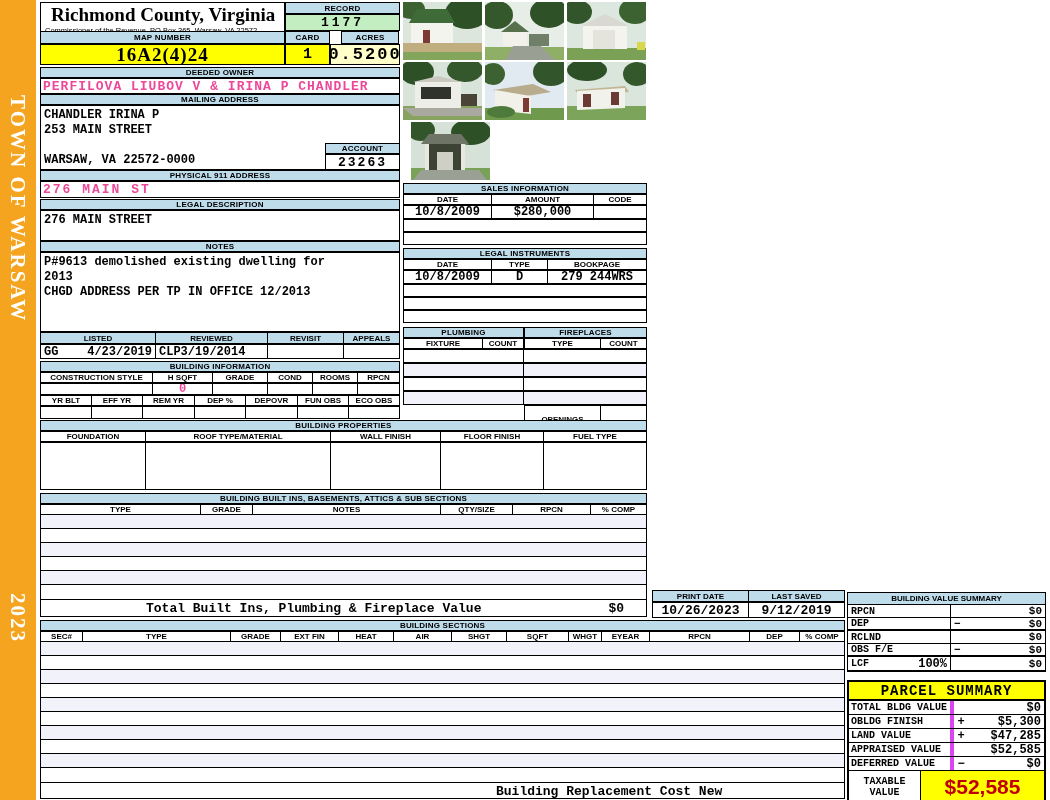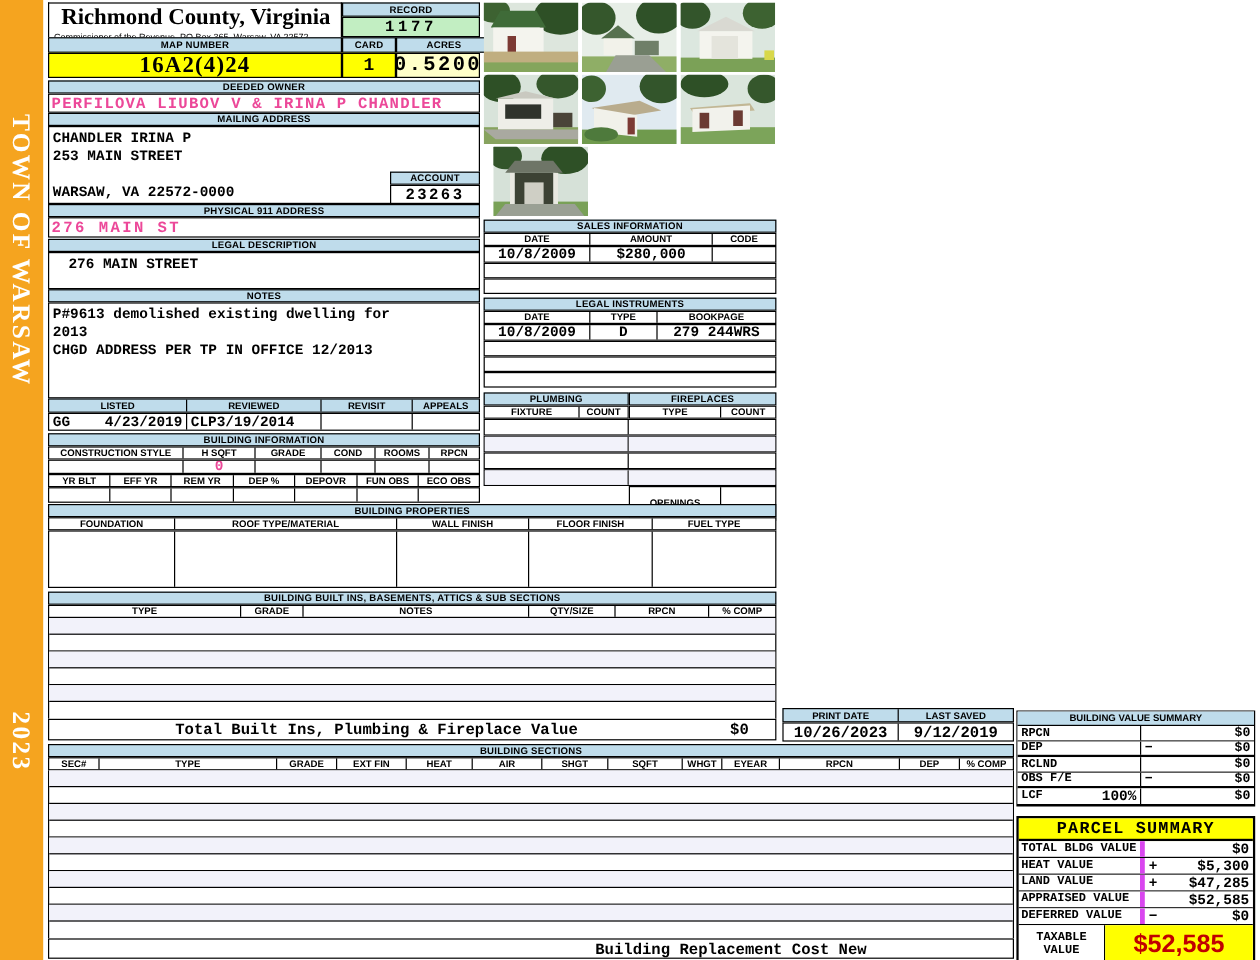--- a/index.html
+++ b/index.html
@@ -43,21 +43,21 @@
   </div>
 
   <div class="box" style="left:40px;top:2px;width:245px;height:29px;border-bottom:none">
     <div style="font:bold 19px 'Liberation Serif','DejaVu Serif',serif;padding:1px 0 0 10px">Richmond County, Virginia</div>
     <div style="font:7.5px 'Liberation Sans',sans-serif;padding-left:4px;border-bottom:1px solid #000">Commissioner of the Revenue, PO Box 365, Warsaw, VA 22572</div>
   </div>
   <div class="bar" style="left:285px;top:2px;width:115px;height:12px">RECORD</div>
   <div class="box mono" style="left:285px;top:14px;width:115px;height:17px;background:#C2EEC2;display:flex;align-items:center;justify-content:center;font-weight:bold;font-size:13px;letter-spacing:3px">1177</div>
   <div class="bar" style="left:40px;top:31px;width:245px;height:13px">MAP NUMBER</div>
   <div class="bar" style="left:285px;top:31px;width:45px;height:13px">CARD</div>
-  <div class="bar" style="left:330px;top:31px;width:80px;height:13px">ACRES</div>
+  <div class="bar" style="left:341px;top:31px;width:58px;height:13px">ACRES</div>
   <div class="box" style="left:40px;top:44px;width:245px;height:21px;background:#FFFF00;display:flex;align-items:center;justify-content:center;font:600 19px 'Liberation Serif','DejaVu Serif',serif;letter-spacing:1px">16A2(4)24</div>
   <div class="box mono" style="left:285px;top:44px;width:45px;height:21px;background:#FFFF00;display:flex;align-items:center;justify-content:center;font-weight:bold;font-size:15px">1</div>
   <div class="box mono" style="left:330px;top:44px;width:70px;height:21px;background:#FFFFC9;display:flex;align-items:center;justify-content:center;font-weight:bold;font-size:17px;letter-spacing:2px">0.5200</div>
 
   <div class="bar" style="left:40px;top:67px;width:360px;height:11px">DEEDED OWNER</div>
   <div class="box mono red" style="left:40px;top:78px;width:360px;height:16px;font-weight:bold;font-size:13px;letter-spacing:1px;display:flex;align-items:center;padding-left:2px">PERFILOVA LIUBOV V &amp; IRINA P CHANDLER</div>
 
   <div class="bar" style="left:40px;top:94px;width:360px;height:11px">MAILING ADDRESS</div>
   <div class="box mono" style="left:40px;top:105px;width:360px;height:65px;font-weight:bold;font-size:12px;padding:2px 0 0 3px;line-height:15px">
     <div>CHANDLER IRINA P</div>
@@ -65,21 +65,21 @@
     <div style="height:15px"></div>
     <div>WARSAW, VA 22572-0000</div>
   </div>
   <div class="bar" style="left:325px;top:143px;width:75px;height:11px">ACCOUNT</div>
   <div class="box mono" style="left:325px;top:154px;width:75px;height:16px;display:flex;align-items:center;justify-content:center;font-weight:bold;font-size:13px;letter-spacing:2px">23263</div>
 
   <div class="bar" style="left:40px;top:170px;width:360px;height:11px">PHYSICAL 911 ADDRESS</div>
   <div class="box mono red" style="left:40px;top:181px;width:360px;height:17px;font-weight:bold;font-size:13px;letter-spacing:2px;display:flex;align-items:center;padding-left:2px">276 MAIN ST</div>
 
   <div class="bar" style="left:40px;top:199px;width:360px;height:11px">LEGAL DESCRIPTION</div>
-  <div class="box mono" style="left:40px;top:210px;width:360px;height:31px;font-weight:bold;font-size:12px;padding:2px 0 0 16px">276 MAIN STREET</div>
+  <div class="box mono" style="left:40px;top:210px;width:360px;height:31px;font-weight:bold;font-size:12px;padding:2px 0 0 3px">276 MAIN STREET</div>
 
   <div class="bar" style="left:40px;top:241px;width:360px;height:11px">NOTES</div>
   <div class="box mono" style="left:40px;top:252px;width:360px;height:80px;font-weight:bold;font-size:12px;padding:2px 0 0 3px;line-height:15px">
     <div>P#9613 demolished existing dwelling for</div>
     <div>2013</div>
     <div>CHGD ADDRESS PER TP IN OFFICE 12/2013</div>
   </div>
 
   <div class="hrow" style="left:40px;top:332px;width:360px;height:12px">
     <div style="width:115px">LISTED</div>
@@ -414,21 +414,21 @@
   </div>
 
   <div class="abs" style="left:847px;top:680px;width:199px;border:2px solid #000">
     <div style="height:19px;background:#FFFF00;border-bottom:2px solid #000;font:bold 14px 'Liberation Mono','DejaVu Sans Mono',monospace;letter-spacing:1px;display:flex;align-items:center;justify-content:center">PARCEL SUMMARY</div>
     <div class="psrow">
       <div class="lbl">TOTAL BLDG VALUE</div>
       <div class="op"></div>
       <div class="val">$0</div>
     </div>
     <div class="psrow">
-      <div class="lbl">HEAT VALUE</div>
+      <div class="lbl">OBLDG FINISH</div>
       <div class="op">+</div>
       <div class="val">$5,300</div>
     </div>
     <div class="psrow thick">
       <div class="lbl">LAND VALUE</div>
       <div class="op">+</div>
       <div class="val">$47,285</div>
     </div>
     <div class="psrow">
       <div class="lbl">APPRAISED VALUE</div>

